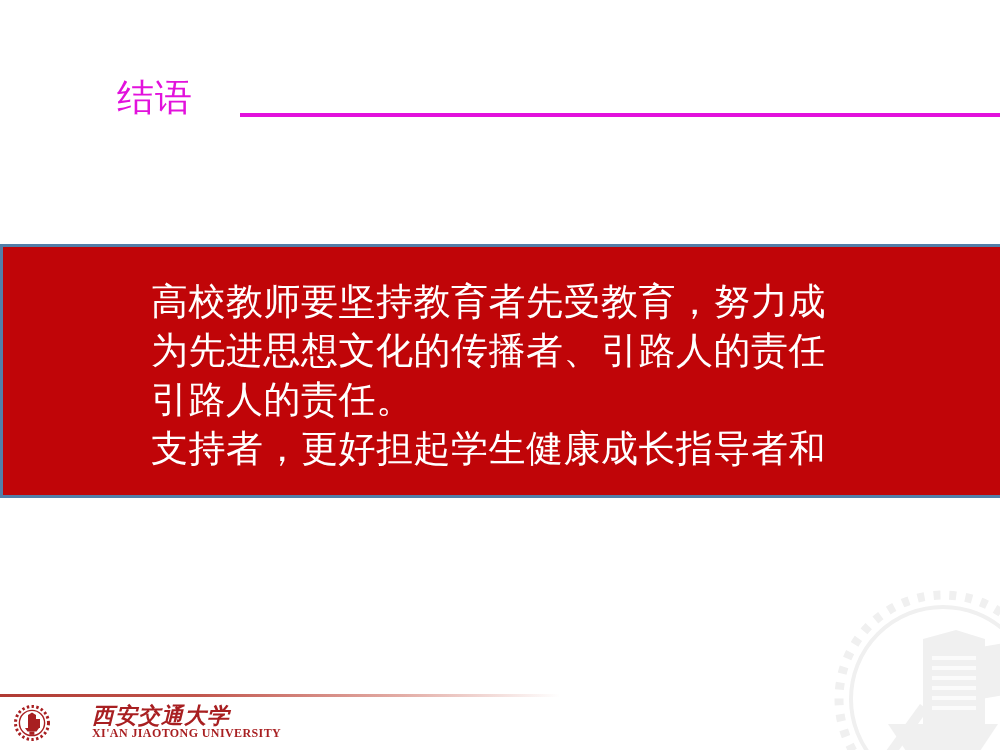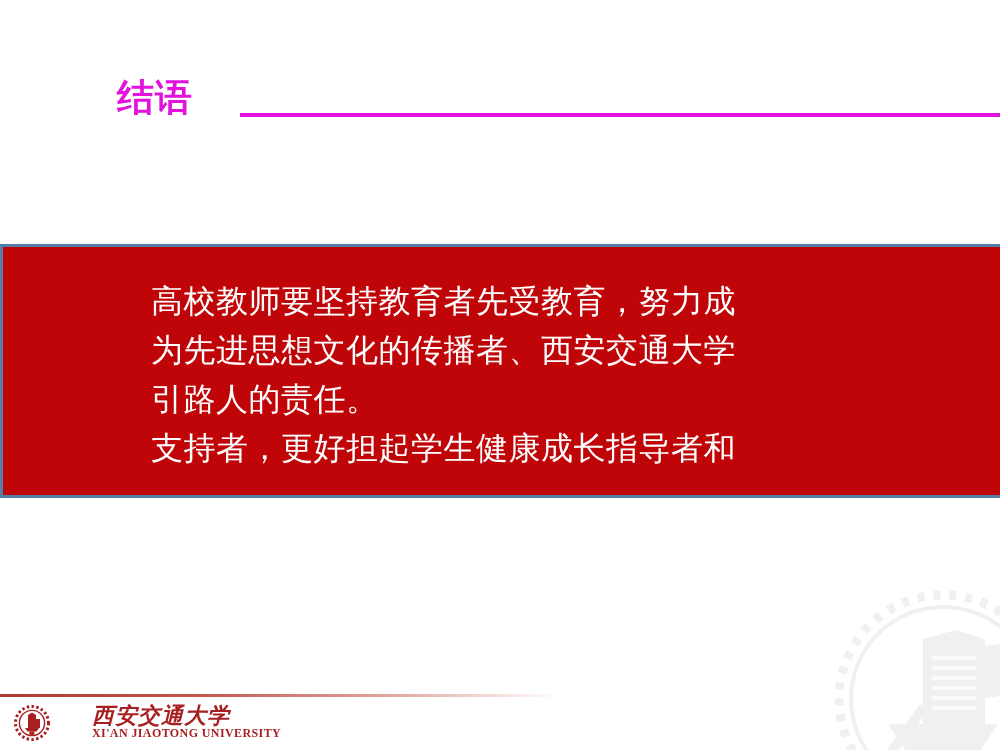--- a/index.html
+++ b/index.html
@@ -24,21 +24,21 @@
     left: 0;
     top: 74px;
     width: 1000px;
     height: 56px;
   }
   .slide-title {
     position: absolute;
     left: 117px;
     top: 0;
     font-size: 37px;
-    font-weight: bold;
+    font-weight: normal;
     color: #E211DC;
     letter-spacing: 1px;
     line-height: 48px;
     white-space: nowrap;
   }
   .title-rule {
     position: absolute;
     left: 240px;
     top: 39px;
     width: 760px;
@@ -59,21 +59,21 @@
     border-bottom: 3px solid #527EA8;
     border-left: 3px solid #527EA8;
     border-right: 0;
   }
   .quote-text {
     position: absolute;
     left: 148px;
     top: 30px;
     width: 712px;
     color: #ffffff;
-    font-size: 32px;
+    font-size: 37px;
     line-height: 49px;
     letter-spacing: 0.5px;
   }
   .quote-line {
     white-space: nowrap;
   }
 
   
   .footer-rule {
     position: absolute;
@@ -151,21 +151,21 @@
 <div class="slide">
 
   <div class="title-row">
     <div class="slide-title">结语</div>
     <div class="title-rule"></div>
   </div>
 
   <div class="quote-box">
     <div class="quote-text">
       <div class="quote-line">高校教师要坚持教育者先受教育，努力成</div>
-      <div class="quote-line">为先进思想文化的传播者、西安交通大学</div>
+      <div class="quote-line">为先进思想文化的传播者、引路人的责任</div>
       <div class="quote-line">引路人的责任。</div>
       <div class="quote-line">支持者，更好担起学生健康成长指导者和</div>
     </div>
   </div>
 
   <div class="watermark">
     <svg width="230" height="230" viewBox="0 0 230 230" aria-hidden="true">
       <g fill="#F0F0F0">
 
         <g>

